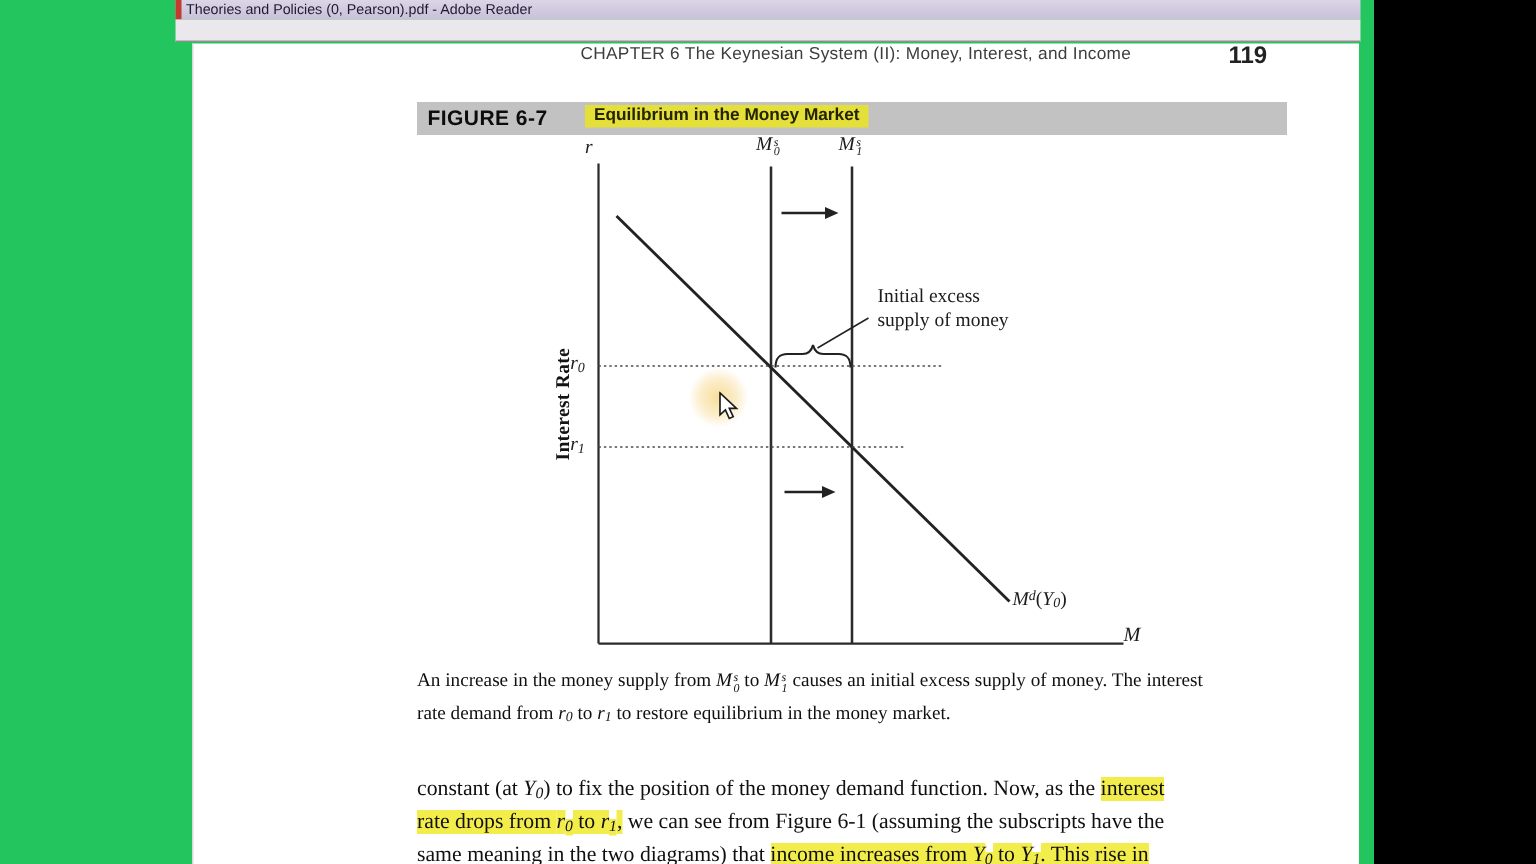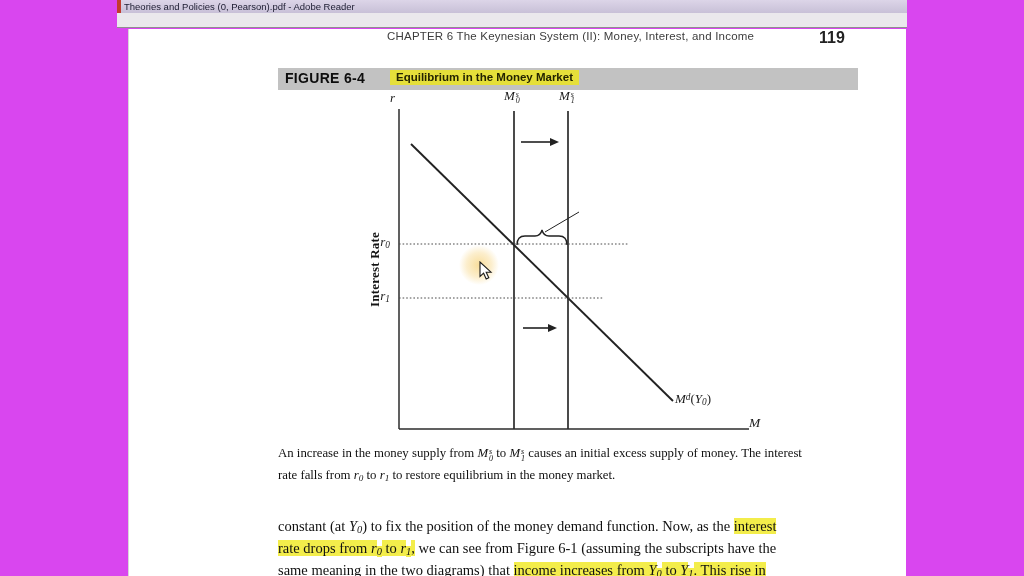--- a/index.html
+++ b/index.html
@@ -1,17 +1,17 @@
 <!DOCTYPE html>
 <html><head>
 <meta charset="utf-8">
 <style>
   * { margin:0; padding:0; box-sizing:border-box; }
   body { background:#000; }
-  .screen { position:relative; width:1024px; height:576px; background:#d946ef; overflow:hidden;
+  .screen { position:relative; width:916px; height:576px; background:#22c55e; overflow:hidden;
             font-family:"Liberation Serif", serif; }
 
   
   .titlebar { position:absolute; left:117px; top:0; width:790px; height:13px;
               background:linear-gradient(#dcd5e8,#c8c0d7); }
   .adobe-sliver { position:absolute; left:0; top:0; width:4px; height:13px; background:#c23b2e; }
   .titlebar-text { position:absolute; left:7px; top:1px; font-family:"Liberation Sans", sans-serif;
                    font-size:9.5px; color:#1b1b30; white-space:nowrap; }
   .toolbar { position:absolute; left:117px; top:13px; width:790px; height:15px;
              background:#eae8ec; border-bottom:1px solid #8f8f8f; }
@@ -70,21 +70,21 @@
   </div>
 
   <div class="toolbar"></div>
 
   <div class="page">
 
     <div class="chapter-header">CHAPTER 6 The Keynesian System (II): Money, Interest, and Income</div>
     <div class="page-number">119</div>
 
     <div class="figure-bar">
-      <span class="figure-label">FIGURE 6-4</span>
+      <span class="figure-label">FIGURE 6-7</span>
       <span class="figure-title">Equilibrium in the Money Market</span>
     </div>
 
     <svg class="graph-svg" width="450" height="360" viewBox="0 0 450 360">
       <line x1="58" y1="23" x2="58" y2="343" stroke="#2b2b2b" stroke-width="1.5"></line>
       <line x1="58" y1="343" x2="408" y2="343" stroke="#2b2b2b" stroke-width="1.5"></line>
       <line x1="173" y1="25" x2="173" y2="343" stroke="#2b2b2b" stroke-width="1.7"></line>
       <line x1="227" y1="25" x2="227" y2="343" stroke="#2b2b2b" stroke-width="1.7"></line>
       <line x1="70" y1="58" x2="332" y2="315" stroke="#222" stroke-width="1.9"></line>
       <line x1="58" y1="158" x2="288" y2="158" stroke="#4a4a4a" stroke-width="1" stroke-dasharray="1.6 2"></line>
@@ -110,20 +110,24 @@
           </span>
         </span></span>
     <span class="glabel" style="left:430px; top:59px;"><span class="mstk">
           <span>M</span>
           <span class="stk">
             <span>s</span>
             <span>1</span>
           </span>
         </span></span>
 
+    <div class="annot">
+      <div>Initial excess</div>
+      <div>supply of money</div>
+    </div>
 
     <div class="ylab-rot">Interest Rate</div>
 
     <span class="glabel r-tick" style="left:246px; top:205px;"><span class="it">r</span><span class="it sb">0</span></span>
     <span class="glabel r-tick" style="left:246px; top:259px;"><span class="it">r</span><span class="it sb">1</span></span>
 
     <span class="glabel" style="left:546px; top:362px;"><span class="it">M</span><span class="it sp">d</span><span class="">(</span><span class="it">Y</span><span class="it sb">0</span><span class="">)</span></span>
     <span class="glabel it" style="left:620px; top:386px; font-size:13.5px;">M</span>
 
 
@@ -133,21 +137,21 @@
             <span>s</span>
             <span>0</span>
           </span>
         </span><span class=""> to </span><span class="mstk">
           <span>M</span>
           <span class="stk">
             <span>s</span>
             <span>1</span>
           </span>
         </span><span class=""> causes an initial excess supply of money. The interest</span></div>
-    <div class="caption-line" style="top:439px;"><span class="">rate falls from </span><span class="it">r</span><span class="it sb">0</span><span class=""> to </span><span class="it">r</span><span class="it sb">1</span><span class=""> to restore equilibrium in the money market.</span></div>
+    <div class="caption-line" style="top:439px;"><span class="">rate demand from </span><span class="it">r</span><span class="it sb">0</span><span class=""> to </span><span class="it">r</span><span class="it sb">1</span><span class=""> to restore equilibrium in the money market.</span></div>
 
     <div class="body-line" style="top:489px;text-align:right;"><span class="">constant (at </span><span class="it">Y</span><span class="it sb">0</span><span class="">) to fix the position of the money demand function. Now, as the </span><span class="hl">interest</span></div>
     <div class="body-line" style="top:511px;"><span class="hl">rate drops from </span><span class="it hl">r</span><span class="it sb hl">0</span><span class="hl"> to </span><span class="it hl">r</span><span class="it sb hl">1</span><span class="hl">,</span><span class=""> we can see from Figure 6-1 (assuming the subscripts have the</span></div>
     <div class="body-line" style="top:533px;"><span class="">same meaning in the two diagrams) that </span><span class="hl">income increases from </span><span class="it hl">Y</span><span class="it sb hl">0</span><span class="hl"> to </span><span class="it hl">Y</span><span class="it sb hl">1</span><span class="hl">. This rise in</span></div>
 
     <div class="cursor-halo"></div>
     <svg class="cursor" width="14" height="19" viewBox="0 0 14 19">
       <path d="M1,1 L1,15.5 L4.6,12.2 L7.2,18 L9.8,16.8 L7.2,11.2 L12,11.2 Z" fill="#fff" stroke="#1a1a1a" stroke-width="1.1"></path>
     </svg>
 

